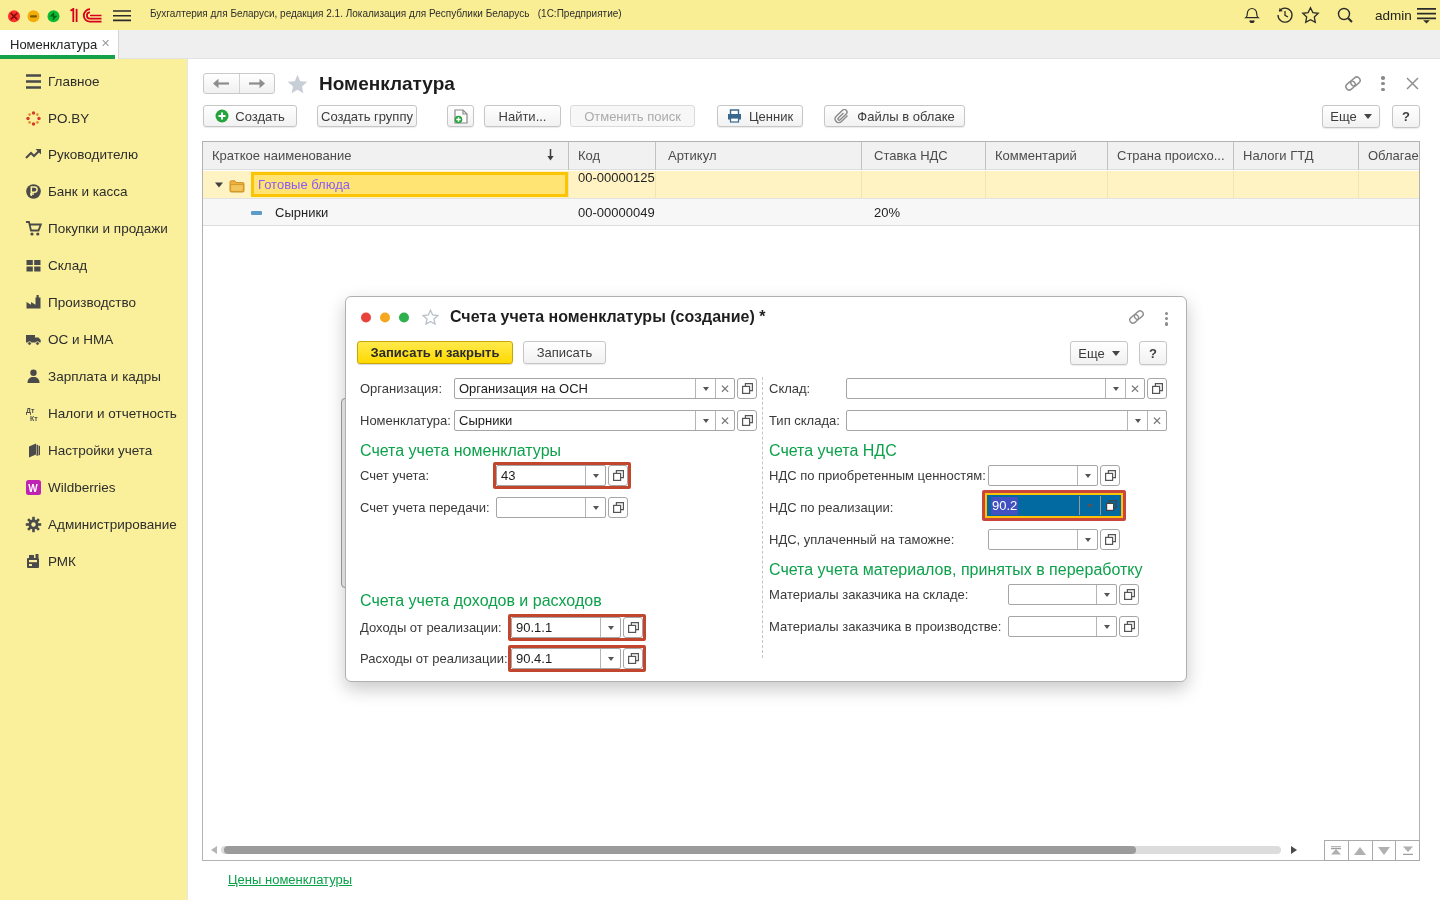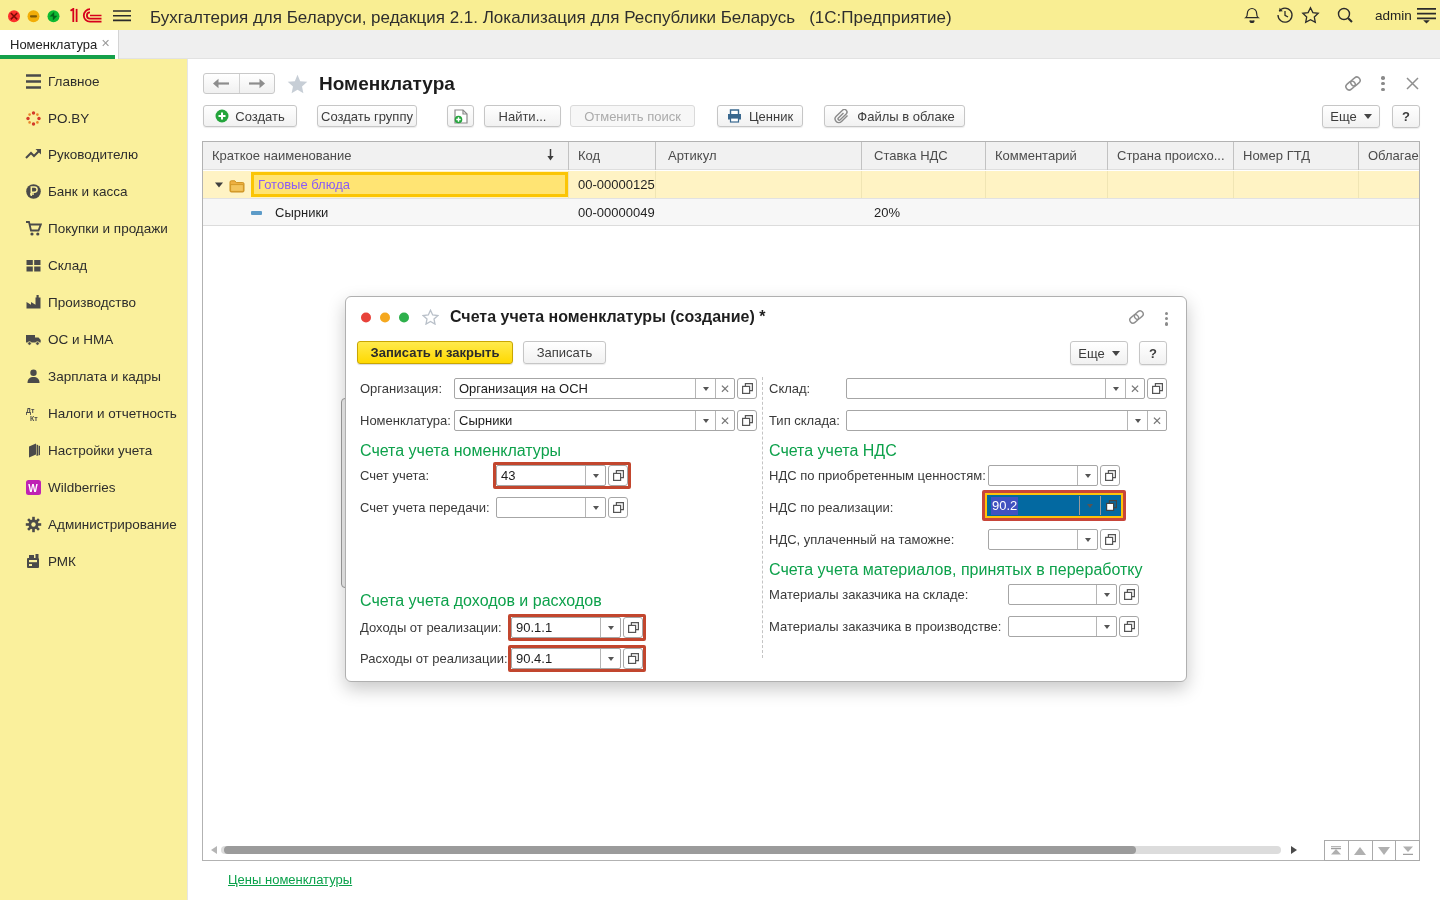--- a/index.html
+++ b/index.html
@@ -38,21 +38,21 @@
       <path d="M20 4.4 a3.1 3.1 0 0 0 0 6.2 L31.5 10.6"></path>
       <path d="M20 7.5 L31.5 7.5" stroke-width="1.5"></path>
     </g>
   </svg>
   <svg class="abs" style="left:113px;top:9.5px;" width="18" height="12" viewBox="0 0 18 12">
     <g stroke="#2b2b2b" stroke-width="1.6">
         <path d="M0 1 H18 M0 5.7 H18 M0 10.4 H18"></path>
       </g>
   </svg>
 </div>
-<div class="abs" style="left:150px;top:8px;font-size:17px;color:#2e2e2e;">Бухгалтерия для Беларуси, редакция 2.1. Локализация для Республики Беларусь&nbsp;&nbsp; (1С:Предприятие)</div>
+<div class="abs" style="left:150px;top:8px;font-size:10px;color:#2e2e2e;">Бухгалтерия для Беларуси, редакция 2.1. Локализация для Республики Беларусь&nbsp;&nbsp; (1С:Предприятие)</div>
 <div class="abs" id="topright" style="right:0;top:0;width:210px;height:30px;text-align:center;">
   <svg class="abs" style="left:13px;top:6px;" width="18" height="18" viewBox="0 0 18 18" fill="none" stroke="#2b2b2b" stroke-width="1.2">
     <path d="M9 2.5 a4.6 4.6 0 0 1 4.6 4.6 c0 3.4 1.6 4.6 1.6 4.6 H2.8 c0 0 1.6-1.2 1.6-4.6 A4.6 4.6 0 0 1 9 2.5 Z"></path>
       <path d="M7 14.5 a2 2 0 0 0 4 0" fill="#2b2b2b"></path>
   </svg>
   <svg class="abs" style="left:46px;top:6px;" width="18" height="18" viewBox="0 0 18 18" fill="none" stroke="#2b2b2b" stroke-width="1.3">
     <path d="M3.2 5.2 A7 7 0 1 1 2 9"></path>
       <path d="M3.6 1.8 L3.2 5.4 L6.8 5.2" fill="#2b2b2b" stroke="none"></path>
       <path d="M9 5 V9.3 L12 11"></path>
   </svg>
@@ -281,21 +281,21 @@
   <span class="abs" style="left:212px;">Краткое наименование</span>
   <span class="abs" style="left:547px;top:1px;"><svg width="7" height="12" viewBox="0 0 7 12">
         <path d="M3.5 0 V9" stroke="#3c3c3c" stroke-width="1.5" fill="none"></path>
         <path d="M0.4 7 L3.5 11.5 L6.6 7 Z" fill="#3c3c3c"></path>
       </svg></span>
   <span class="abs" style="left:578px;">Код</span>
   <span class="abs" style="left:668px;">Артикул</span>
   <span class="abs" style="left:874px;">Ставка НДС</span>
   <span class="abs" style="left:995px;">Комментарий</span>
   <span class="abs" style="left:1117px;">Страна происхо...</span>
-  <span class="abs" style="left:1243px;">Номер ГТД</span>
+  <span class="abs" style="left:1243px;">Налоги ГТД</span>
   <span class="abs" style="left:1368px;">Облагае</span>
 </div>
 
 <div class="abs" style="left:568px;top:142px;width:1px;height:28px;background:#c2c2c2;"></div>
 <div class="abs" style="left:655px;top:142px;width:1px;height:28px;background:#c2c2c2;"></div>
 <div class="abs" style="left:861px;top:142px;width:1px;height:28px;background:#c2c2c2;"></div>
 <div class="abs" style="left:985px;top:142px;width:1px;height:28px;background:#c2c2c2;"></div>
 <div class="abs" style="left:1107px;top:142px;width:1px;height:28px;background:#c2c2c2;"></div>
 <div class="abs" style="left:1233px;top:142px;width:1px;height:28px;background:#c2c2c2;"></div>
 <div class="abs" style="left:1358px;top:142px;width:1px;height:28px;background:#c2c2c2;"></div>
@@ -310,21 +310,21 @@
 <div class="abs" style="left:1358px;top:171px;width:1px;height:27px;background:#f0e5b4;"></div>
 <svg class="abs" style="left:215px;top:182px;" width="8" height="6" viewBox="0 0 8 6">
     <path d="M0 0.5 H8 L4 5.5 Z" fill="#3f3f3f"></path>
   </svg>
 <svg class="abs" style="left:229px;top:179px;" width="16" height="14" viewBox="0 0 16 14">
 <path d="M1 3.2 Q1 1.8 2.3 1.8 L5.8 1.8 L7.3 3.6 L13.8 3.6 Q15 3.6 15 4.8 L15 11.8 Q15 13 13.8 13 L2.3 13 Q1 13 1 11.8 Z" fill="#eeb042" stroke="#cd921f" stroke-width="1"></path>
 <path d="M1.6 5.6 L14.4 5.6 L14.4 12.4 L1.6 12.4 Z" fill="#f3c45c" stroke="#cd921f" stroke-width="0.8"></path>
 </svg>
 <div class="abs" style="left:251px;top:172px;width:317px;height:25px;background:#ffe473;border:3px solid #fbc505;"></div>
 <div class="abs" style="left:258px;top:177px;font-size:13px;color:#8b5cf6;">Готовые блюда</div>
-<div class="abs" style="left:578px;top:177px;font-size:13px;color:#1f1f1f;text-align:right;">00-00000125</div>
+<div class="abs" style="left:578px;top:170px;font-size:13px;color:#1f1f1f;text-align:right;">00-00000125</div>
 <div class="abs" style="left:203px;top:198px;width:1216px;height:1px;background:#e2e2e2;"></div>
 
 <div class="abs" style="left:203px;top:199px;width:1216px;height:26px;background:#f7f7f7;"></div>
 <div class="abs" style="left:251px;top:211px;width:11px;height:4px;background:#5c9bc8;border-radius:1px;"></div>
 <div class="abs" style="left:275px;top:205px;font-size:13px;color:#1f1f1f;">Сырники</div>
 <div class="abs" style="left:578px;top:205px;font-size:13px;color:#1f1f1f;">00-00000049</div>
 <div class="abs" style="left:874px;top:205px;font-size:13px;color:#1f1f1f;">20%</div>
 <div class="abs" style="left:203px;top:225px;width:1216px;height:1px;background:#dcdcdc;"></div>
 
 <svg class="abs" style="left:211px;top:846px;" width="6" height="8" viewBox="0 0 6 8">

